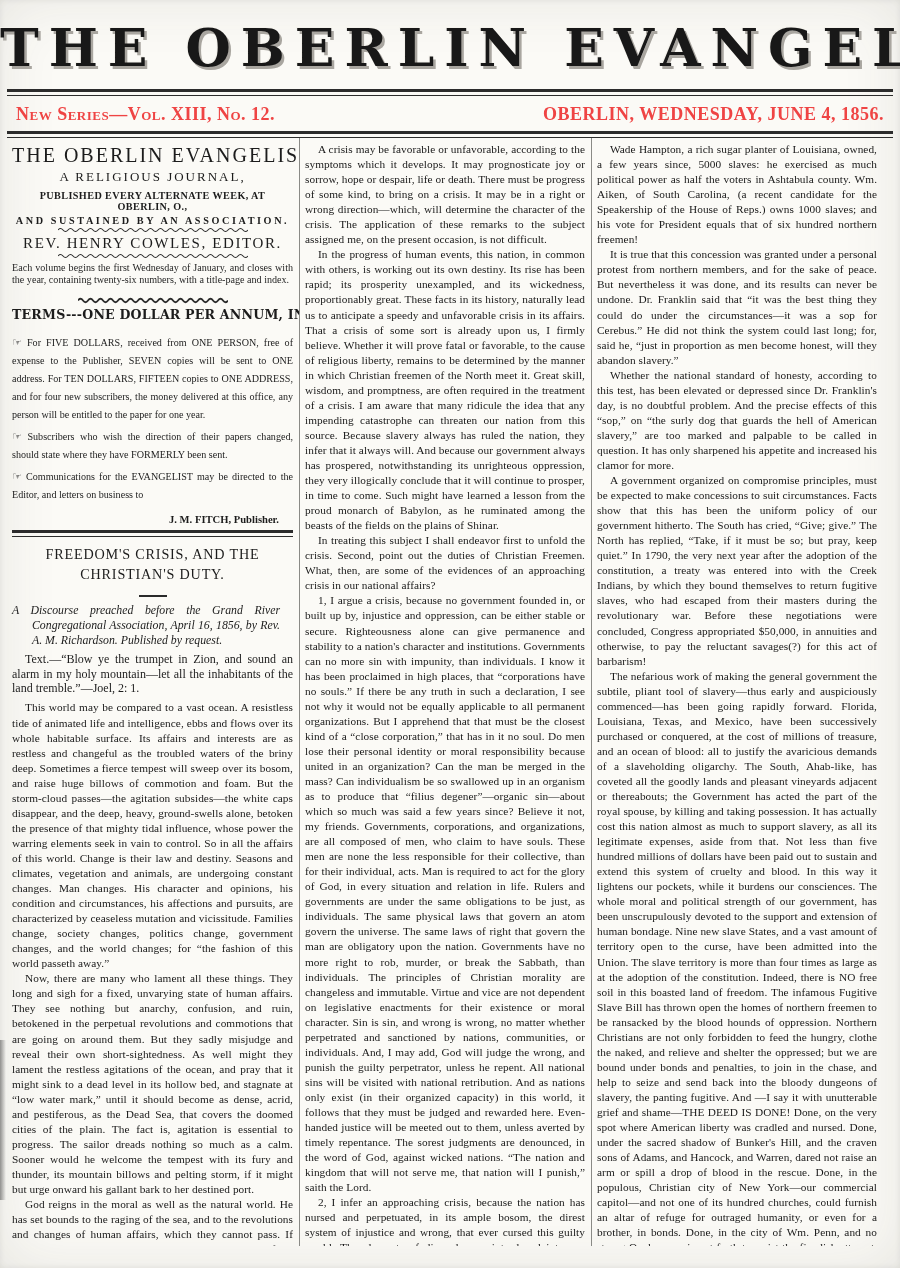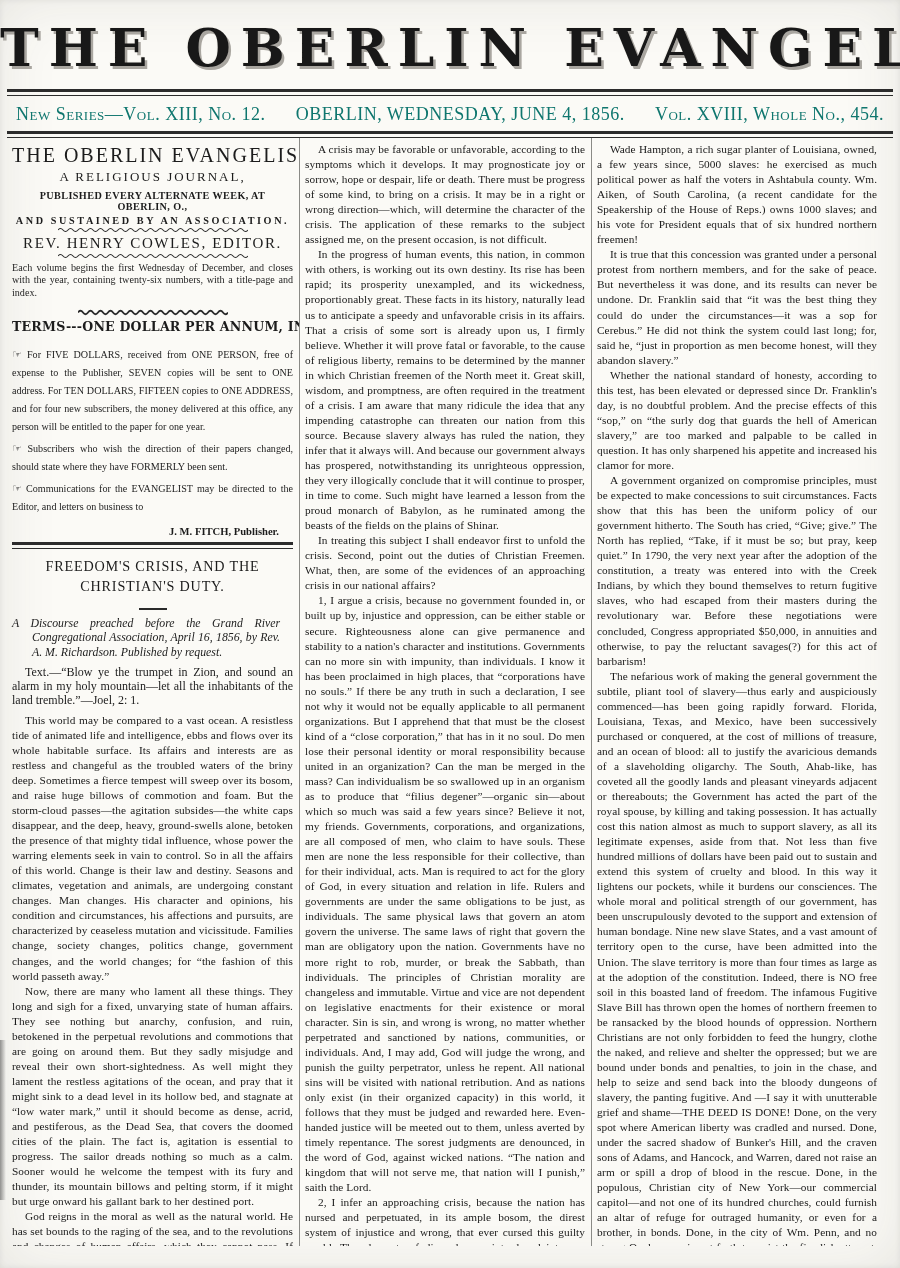--- a/index.html
+++ b/index.html
@@ -14,22 +14,22 @@
   .masthead-title {
     margin:0; font-family:"DejaVu Serif", serif; font-weight:bold;
     font-size:52px; line-height:64px; letter-spacing:10px; color:#181818;
     text-shadow: 2.5px 2.5px 0 #a9a6a0, -1px -1px 0 #f4f2ec;
     white-space:nowrap;
   }
   .double-rule { height:3px; border-top:3px solid #2c2c2c; border-bottom:1px solid #2c2c2c; margin:0 7px; }
   .rule-top { margin-top:9px; }
   .dateline {
     display:flex; justify-content:space-between; align-items:baseline;
-    padding:8px 16px 6px 16px; font-weight:normal; font-variant:small-caps;
-    font-size:18px; letter-spacing:0.5px; color:#0f766e;
+    padding:8px 16px 6px 16px; font-weight:bold; font-variant:small-caps;
+    font-size:18px; letter-spacing:0.5px; color:#ef4444;
   }
   
   .columns { display:flex; margin:0 7px; height:1108px; overflow:hidden; }
   .col { width:292px; box-sizing:border-box; padding:4px 6px 0 5px; overflow:hidden; }
   .col-mid, .col-right { border-left:1px solid #8a8a86; }
   
   .jh { text-align:center; }
   .jh-title { font-size:20px; letter-spacing:2px; line-height:22px; margin-top:2px; white-space:nowrap; }
   .jh-sub { font-size:13px; letter-spacing:2px; margin-top:3px; }
   .jh-line3 { font-size:10.2px; font-weight:bold; letter-spacing:0.4px; margin-top:5px; }
@@ -59,40 +59,39 @@
 <div class="page">
 
   <header class="masthead">
     <h1 class="masthead-title">THE OBERLIN EVANGELIST.</h1>
   </header>
   <div class="double-rule rule-top"></div>
 
   <div class="dateline">
     <span>New Series—Vol. XIII, No. 12.</span>
     <span>OBERLIN, WEDNESDAY, JUNE 4, 1856.</span>
-    <span>Vol. XVIII, Whole No., 454.</span>
   </div>
   <div class="double-rule"></div>
 
   <main class="columns">
 
     <section class="col col-left">
       <div class="jh">
         <div class="jh-title">THE OBERLIN EVANGELIST,</div>
         <div class="jh-sub">A RELIGIOUS JOURNAL,</div>
         <div class="jh-line3">PUBLISHED EVERY ALTERNATE WEEK, AT OBERLIN, O.,</div>
         <div class="jh-line4">AND SUSTAINED BY AN ASSOCIATION.</div>
         <svg class="wavy" width="190" height="6" viewBox="0 0 190 6">
             <path d="M0 3 Q2.5 0 5 3 T10 3 T15 3 T20 3 T25 3 T30 3 T35 3 T40 3 T45 3 T50 3 T55 3 T60 3 T65 3 T70 3 T75 3 T80 3 T85 3 T90 3 T95 3 T100 3 T105 3 T110 3 T115 3 T120 3 T125 3 T130 3 T135 3 T140 3 T145 3 T150 3 T155 3 T160 3 T165 3 T170 3 T175 3 T180 3 T185 3 T190 3" fill="none" stroke="#2c2c2c" stroke-width="1.1"></path>
           </svg>
         <div class="jh-editor">REV. HENRY COWLES, EDITOR.</div>
         <svg class="wavy" width="190" height="6" viewBox="0 0 190 6">
             <path d="M0 3 Q2.5 0 5 3 T10 3 T15 3 T20 3 T25 3 T30 3 T35 3 T40 3 T45 3 T50 3 T55 3 T60 3 T65 3 T70 3 T75 3 T80 3 T85 3 T90 3 T95 3 T100 3 T105 3 T110 3 T115 3 T120 3 T125 3 T130 3 T135 3 T140 3 T145 3 T150 3 T155 3 T160 3 T165 3 T170 3 T175 3 T180 3 T185 3 T190 3" fill="none" stroke="#2c2c2c" stroke-width="1.1"></path>
           </svg>
-        <p class="jh-note">Each volume begins the first Wednesday of December, and closes with the year, containing twenty-six numbers, with a title-page and index.</p>
+        <p class="jh-note">Each volume begins the first Wednesday of January, and closes with the year, containing twenty-six numbers, with a title-page and index.</p>
         <svg class="wavy" width="150" height="7" viewBox="0 0 150 7">
             <path d="M0 3.5 Q2.5 0 5 3.5 T10 3.5 T15 3.5 T20 3.5 T25 3.5 T30 3.5 T35 3.5 T40 3.5 T45 3.5 T50 3.5 T55 3.5 T60 3.5 T65 3.5 T70 3.5 T75 3.5 T80 3.5 T85 3.5 T90 3.5 T95 3.5 T100 3.5 T105 3.5 T110 3.5 T115 3.5 T120 3.5 T125 3.5 T130 3.5 T135 3.5 T140 3.5 T145 3.5 T150 3.5" fill="none" stroke="#2c2c2c" stroke-width="1.8"></path>
           </svg>
         <div class="jh-terms">TERMS---ONE DOLLAR PER ANNUM, IN ADVANCE.</div>
       </div>
       <p class="notice"><span class="hand">☞</span> <span>For FIVE DOLLARS, received from ONE PERSON, free of expense to the Publisher, SEVEN copies will be sent to ONE address.  For TEN DOLLARS, FIFTEEN copies to ONE ADDRESS, and for four new subscribers, the money delivered at this office, any person will be entitled to the paper for one year.</span></p>
       <p class="notice notice-gap"><span class="hand">☞</span> <span>Subscribers who wish the direction of their papers changed, should state where they have FORMERLY been sent.</span></p>
       <p class="notice notice-gap"><span class="hand">☞</span> <span>Communications for the EVANGELIST may be directed to the Editor, and letters on business to</span></p>
       <div class="publisher">J. M. FITCH, Publisher.</div>
       <div class="double-rule jh-end-rule"></div>

